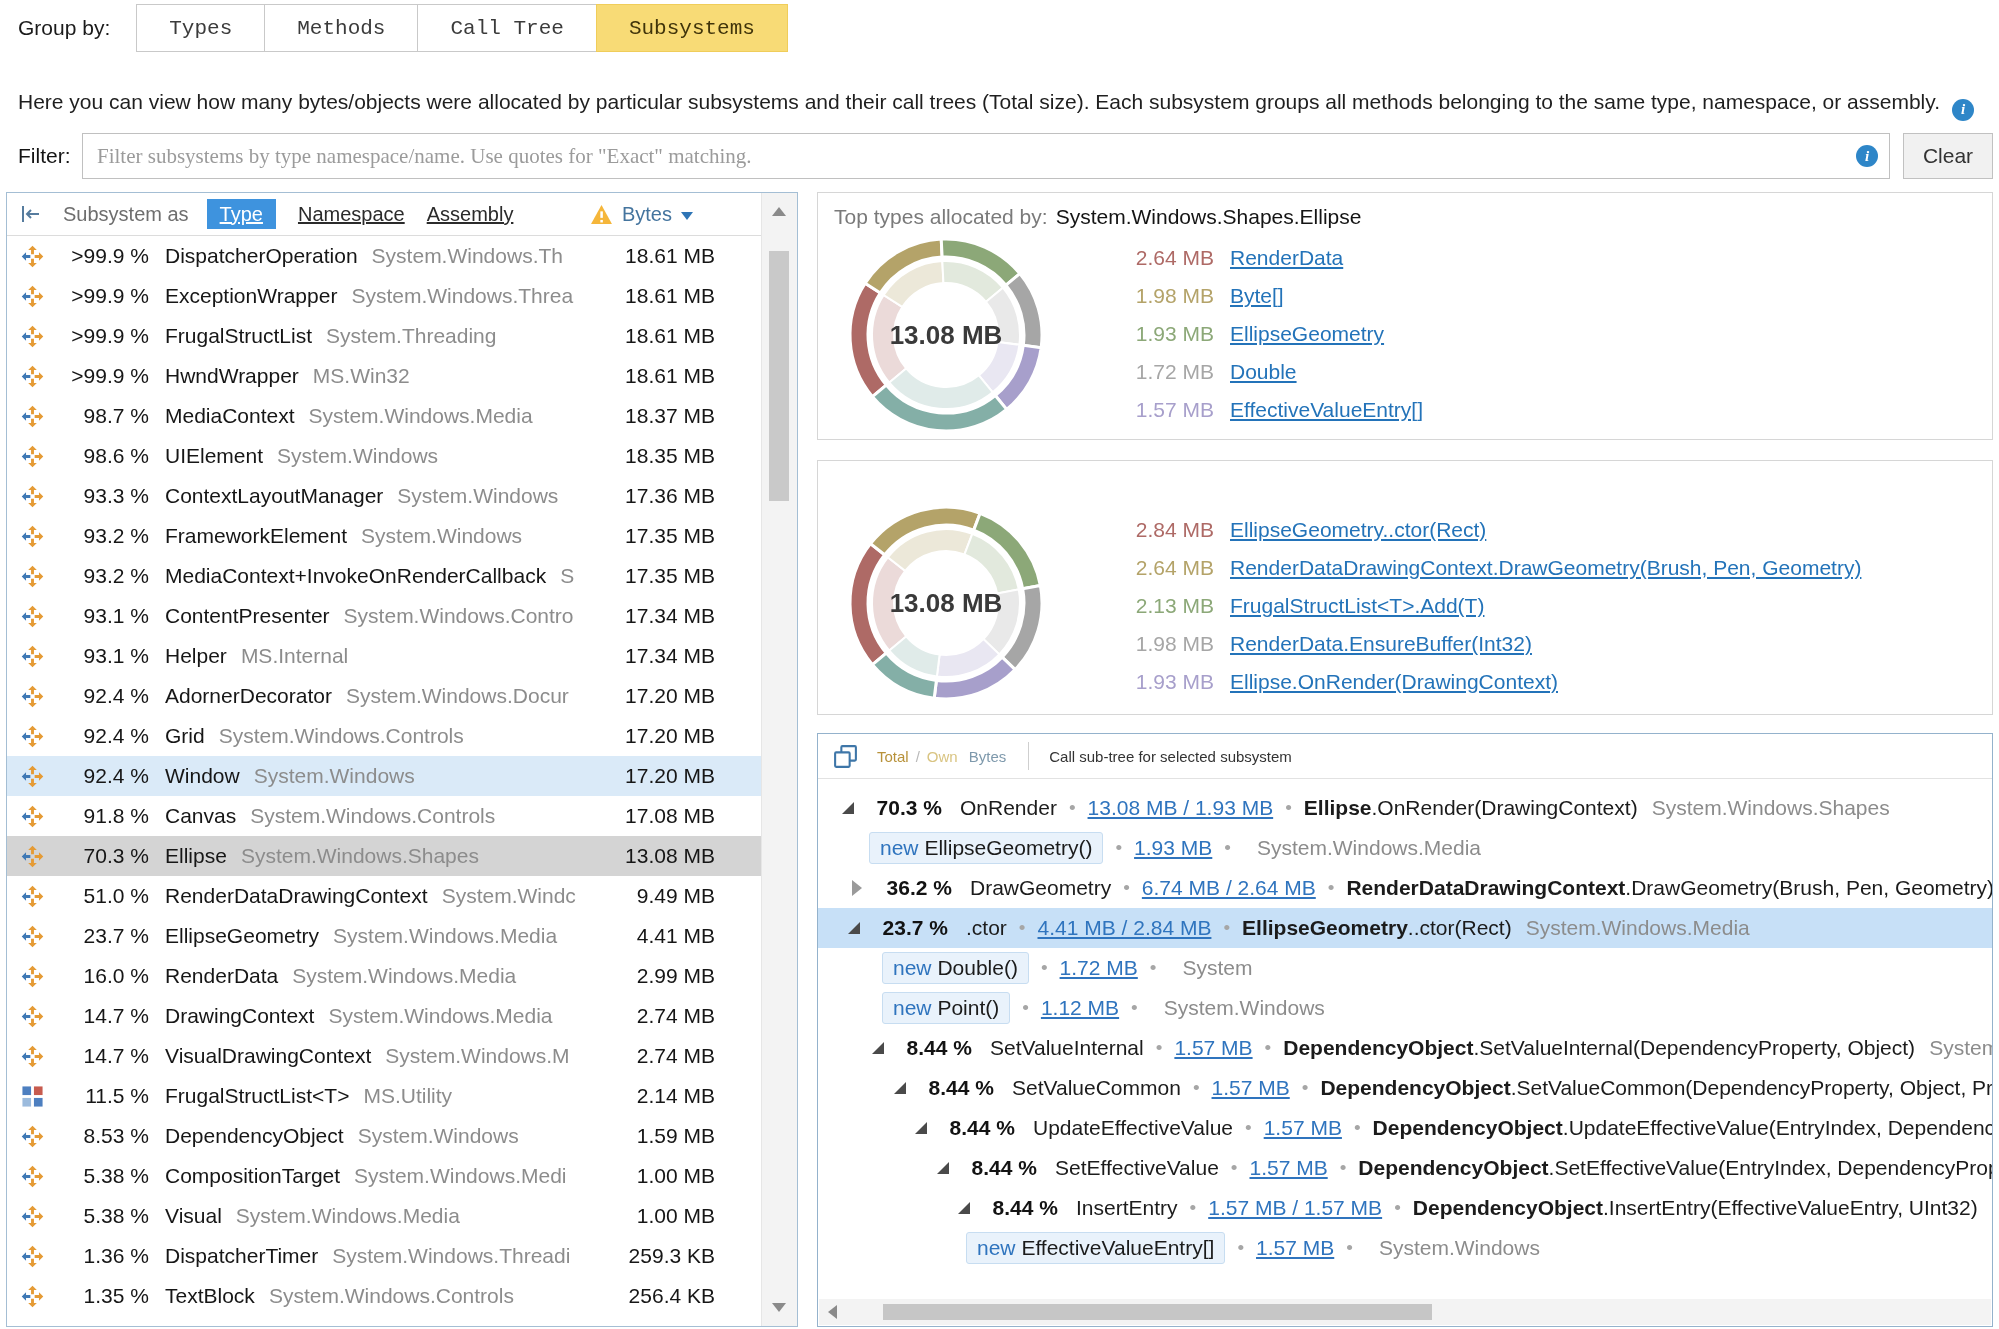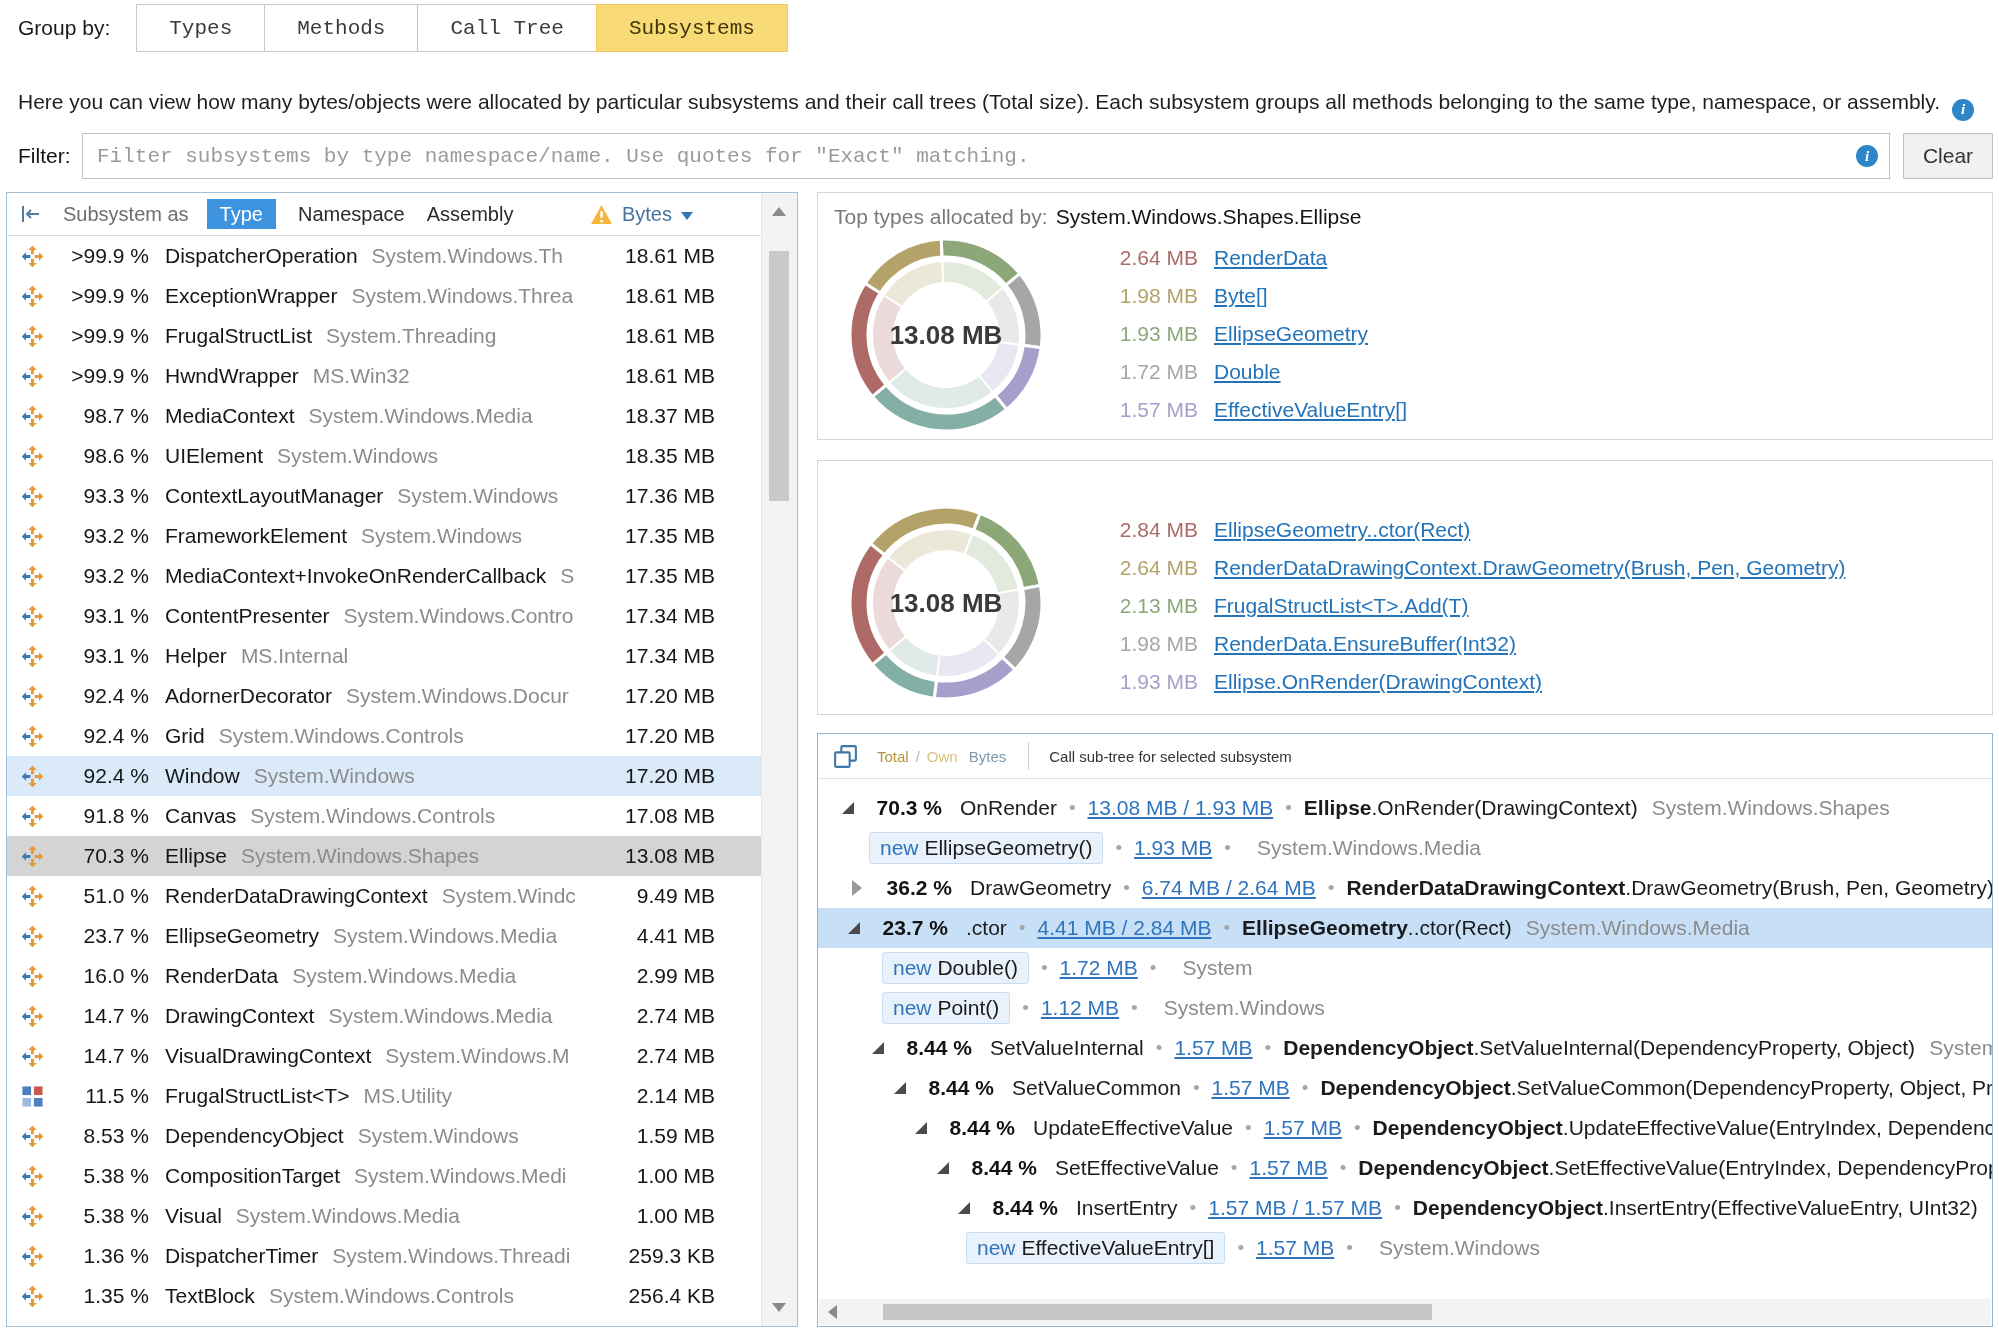--- a/index.html
+++ b/index.html
@@ -15,33 +15,33 @@
 
   
   .desc{position:absolute;top:90px;left:18px;width:1960px;font-size:21px;color:#1f1f1f;}
   .info-icon{display:inline-flex;width:22px;height:22px;border-radius:50%;background:#2e86c8;color:#fff;
        align-items:center;justify-content:center;font-size:15px;font-weight:bold;font-style:italic;
        font-family:"Liberation Serif",serif;vertical-align:-5px;margin-left:12px;}
   .filter-row{position:absolute;top:133px;left:18px;display:flex;align-items:center;}
   .filter-label{font-size:21px;color:#141414;width:64px;}
   .input-wrap{position:relative;width:1808px;}
   .input-wrap input{width:100%;height:46px;box-sizing:border-box;border:1px solid #c0c0c0;font-size:21px;
-       color:#333;padding:0 52px 0 14px;font-family:Liberation Mono, monospace;outline:none;}
+       color:#333;padding:0 52px 0 14px;font-family:Liberation Serif, serif;outline:none;}
   .input-wrap input::placeholder{color:#9b9b9b;}
   .input-info{position:absolute;right:12px;top:12px;margin-left:0;}
   .clear-btn{margin-left:13px;width:90px;height:46px;font-size:21px;background:#f1f1f1;
        border:1px solid #c1c1c1;color:#333;font-family:inherit;cursor:pointer;}
 
   
   .left-panel{position:absolute;left:6px;top:192px;width:792px;height:1135px;border:1px solid #a4bed4;background:#fff;box-sizing:border-box;}
   .lp-header{position:absolute;top:0;left:0;right:0;height:42px;display:flex;align-items:center;
        border-bottom:1px solid #dcdcdc;font-size:20px;background:#fff;z-index:3;}
   .pin-icon{margin-left:12px;display:inline-flex;}
   .lp-title{margin-left:20px;color:#6e6e6e;}
-  .hopt{margin-left:22px;color:#2b2b2b;cursor:pointer;}
+  .hopt{margin-left:22px;color:#2b2b2b;cursor:pointer;text-decoration:underline;}
   .hopt.chip{background:#3e93de;color:#fff;padding:4px 13px;margin-left:18px;}
   .bytes-group{margin-left:auto;margin-right:104px;display:flex;align-items:center;gap:9px;cursor:pointer;}
   .bytes-label{color:#44749e;}
   .sort-arrow{width:0;height:0;border-left:6px solid transparent;border-right:6px solid transparent;
        border-top:8px solid #2e75b6;margin-top:4px;}
   .lp-rows{position:absolute;top:43px;left:0;right:36px;bottom:0;overflow:hidden;}
   .trow{height:40px;display:flex;align-items:center;font-size:21px;padding-right:46px;cursor:default;}
   .trow.hl{background:#daeaf8;}
   .trow.sel{background:#d4d4d4;}
   .ticon{width:26px;margin-left:14px;flex:none;display:inline-flex;}
@@ -59,21 +59,21 @@
   .vthumb{position:absolute;top:58px;left:7px;width:20px;height:250px;background:#c9c9c9;}
 
   
   .panel{position:absolute;background:#fff;border:1px solid #d6d6d6;box-sizing:border-box;}
   .panel-types{left:817px;top:192px;width:1176px;height:248px;}
   .panel-methods{left:817px;top:460px;width:1176px;height:255px;}
   .ptitle{position:absolute;top:12px;left:16px;font-size:21px;white-space:nowrap;}
   .ptitle .pre{color:#7a7a7a;text-align:center;}
   .ptitle .subj{color:#141414;margin-left:8px;}
   .donut{position:absolute;left:28px;top:42px;}
-  .legend{position:absolute;left:280px;top:46px;}
+  .legend{position:absolute;left:296px;top:46px;}
   .panel-methods .legend{top:50px;}
   .lrow{height:38px;display:flex;align-items:center;}
   .lsize{width:100px;text-align:right;flex:none;font-size:21px;}
   .llabel{margin-left:16px;font-size:21px;color:#2373b9;text-decoration:underline;cursor:pointer;white-space:nowrap;}
 
   
   .tree-panel{position:absolute;left:817px;top:733px;width:1176px;height:594px;border:1px solid #94b2cc;background:#fff;box-sizing:border-box;}
   .tree-head{height:44px;display:flex;align-items:center;border-bottom:1px solid #e2e2e2;font-size:15px;}
   .th-icon{margin-left:14px;display:inline-flex;}
   .th-total{color:#b8923a;margin-left:18px;cursor:pointer;}

